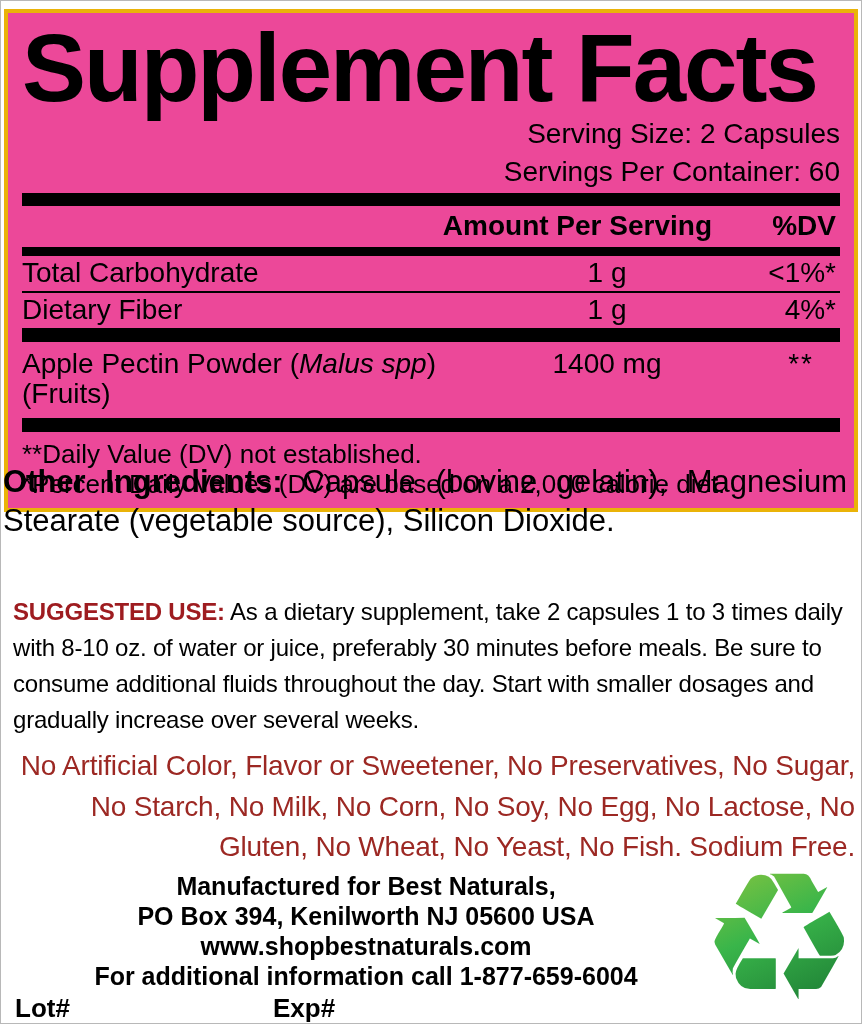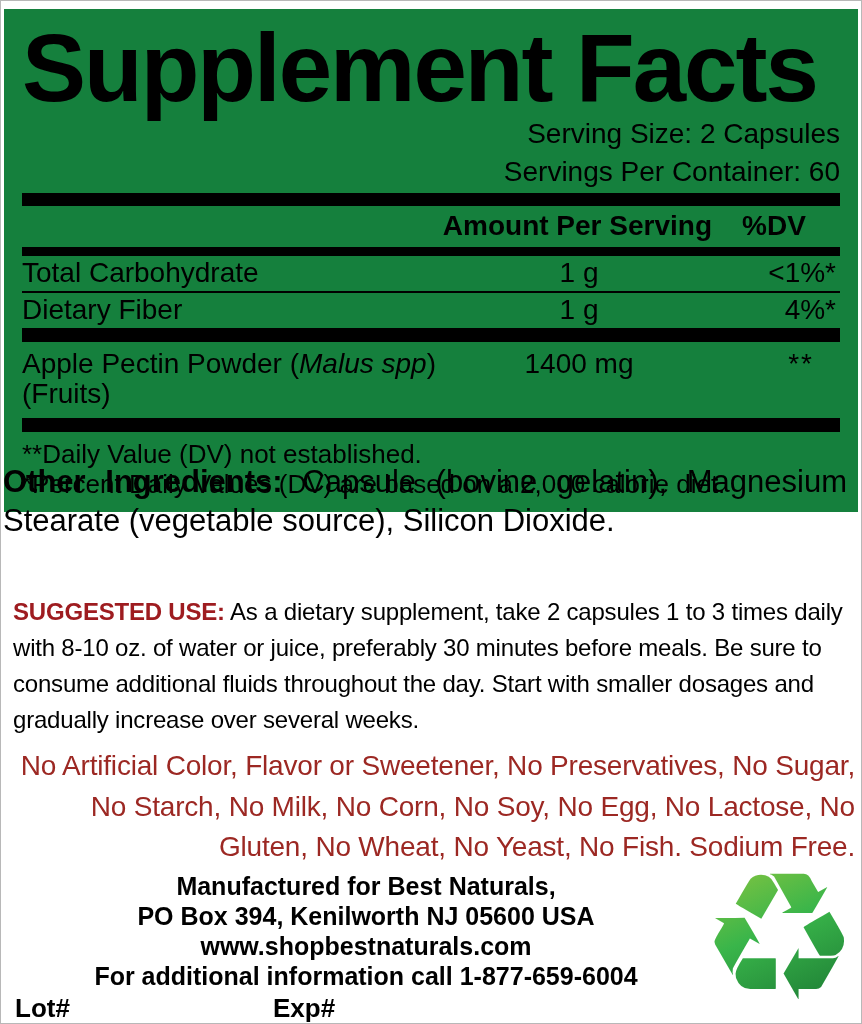--- a/index.html
+++ b/index.html
@@ -9,41 +9,41 @@
     background:#ffffff;
     font-family:"Liberation Sans", sans-serif;
     color:#000;
     overflow:hidden;
     border:1px solid #b8b8b8;
   }
 
   
   .facts-box {
     position:absolute; top:8px; left:3px; right:3px;
-    border:4px solid #15803d;
+    border:4px solid #eab308;
     padding:5px 14px 8px 14px;
-    background:#15803d;
+    background:#ec4899;
   }
   .sf-title {
     font-size:96px; font-weight:bold; letter-spacing:-2px;
     line-height:0.92; white-space:nowrap; padding-top:6px;
   }
   .sf-serving { font-size:28px; line-height:1.12; margin-top:6px;text-align:right; }
   .bar { background:#000; }
   .bar-thick { height:13px; margin-top:6px; }
   .bar-mid   { height:9px; }
   .bar-heavy { height:14px; }
   .sf-hdr {
     display:flex; align-items:baseline; justify-content:flex-end;
     font-weight:bold; font-size:28px; padding:4px 0 5px 0;
   }
-  .sf-hdr .hdr-dv { width:128px; text-align:center; padding-right:4px; }
+  .sf-hdr .hdr-dv { width:128px; text-align:right; padding-right:4px; }
   .sf-row {
     display:grid; grid-template-columns:1fr 210px 128px;
-    align-items:baseline; font-size:28px; line-height:1.1; padding:2px 0;gap:28px;
+    align-items:baseline; font-size:28px; line-height:1.1; padding:2px 0;
   }
   .sf-row .amt { text-align:center; }
   .sf-row .dv  { text-align:right; padding-right:4px; }
   .sf-row .dv-sup { padding-right:26px; letter-spacing:2px; }
   .rule { border-top:2px solid #000; }
   .sf-row.pectin { padding:7px 0 8px 0; }
   .sf-foot { font-size:26px; line-height:1.16; margin-top:7px; }
 
   
   .other {

